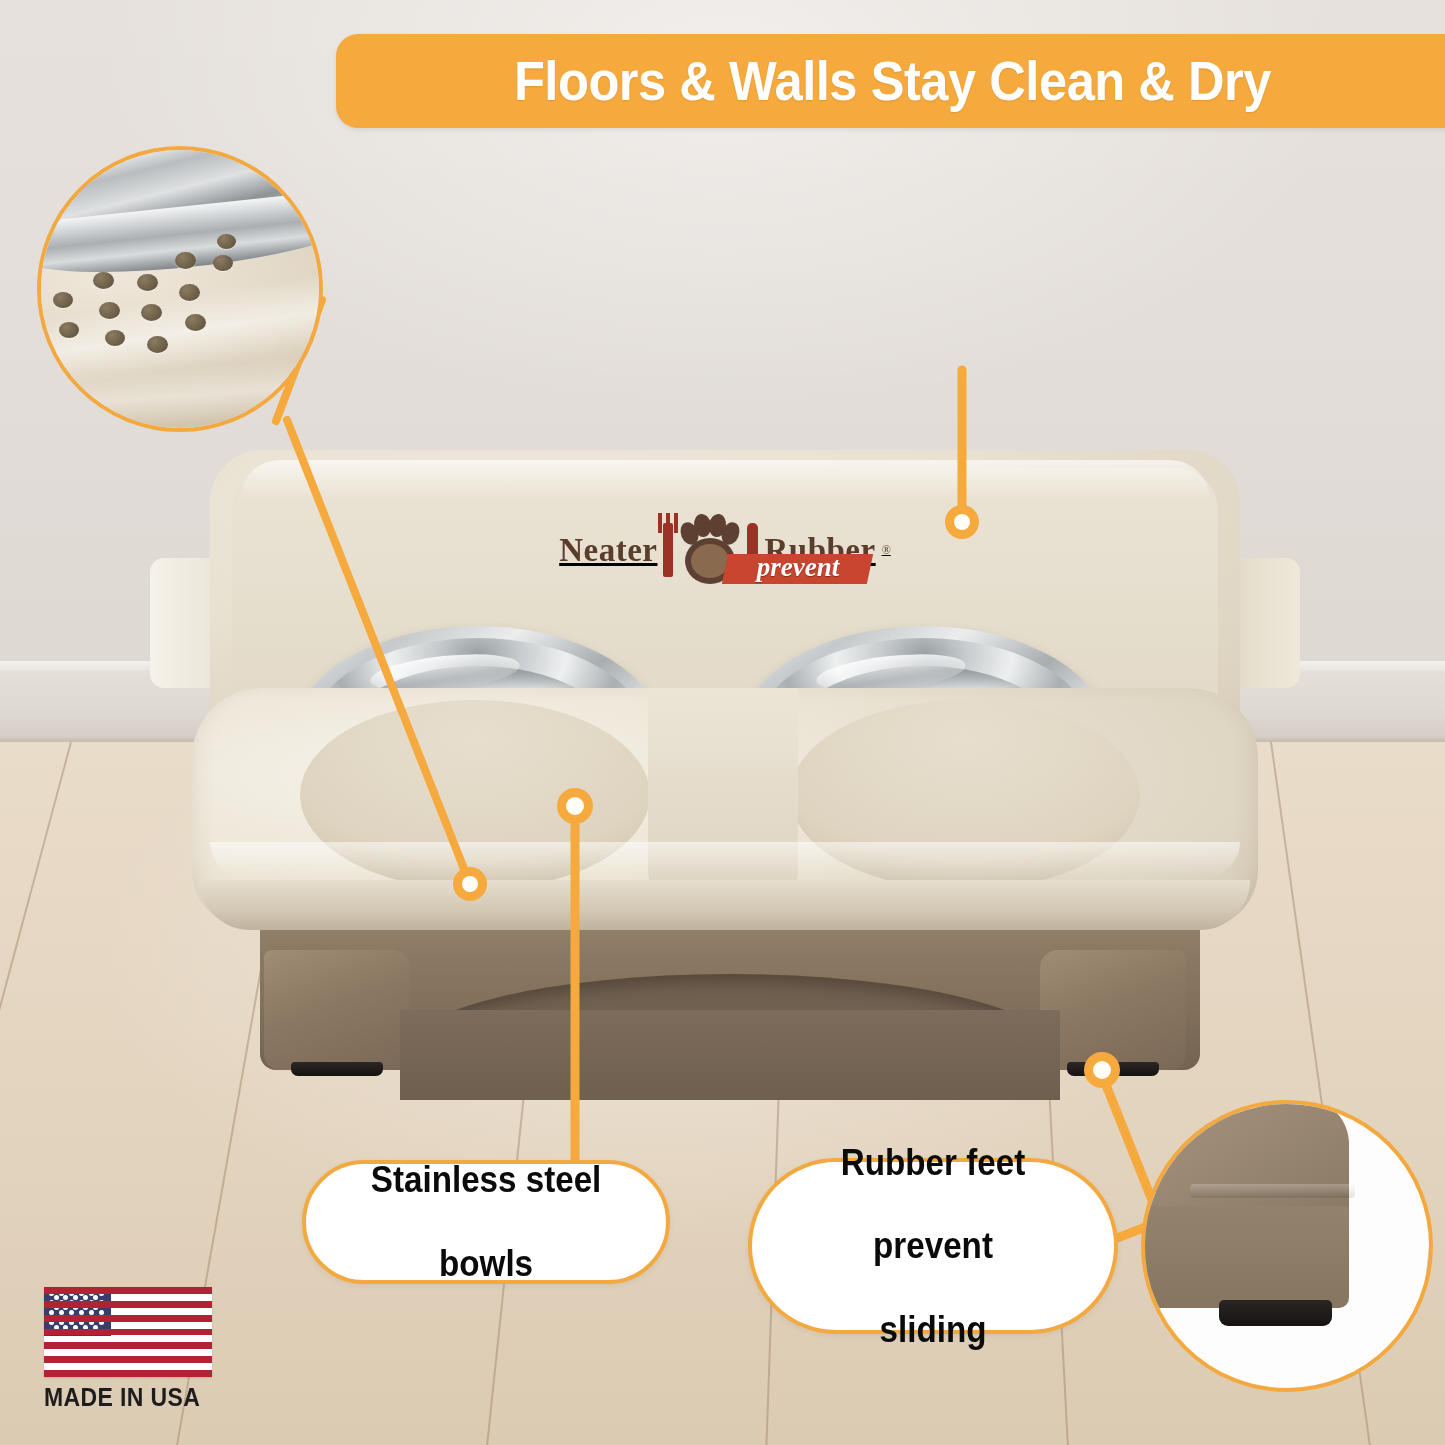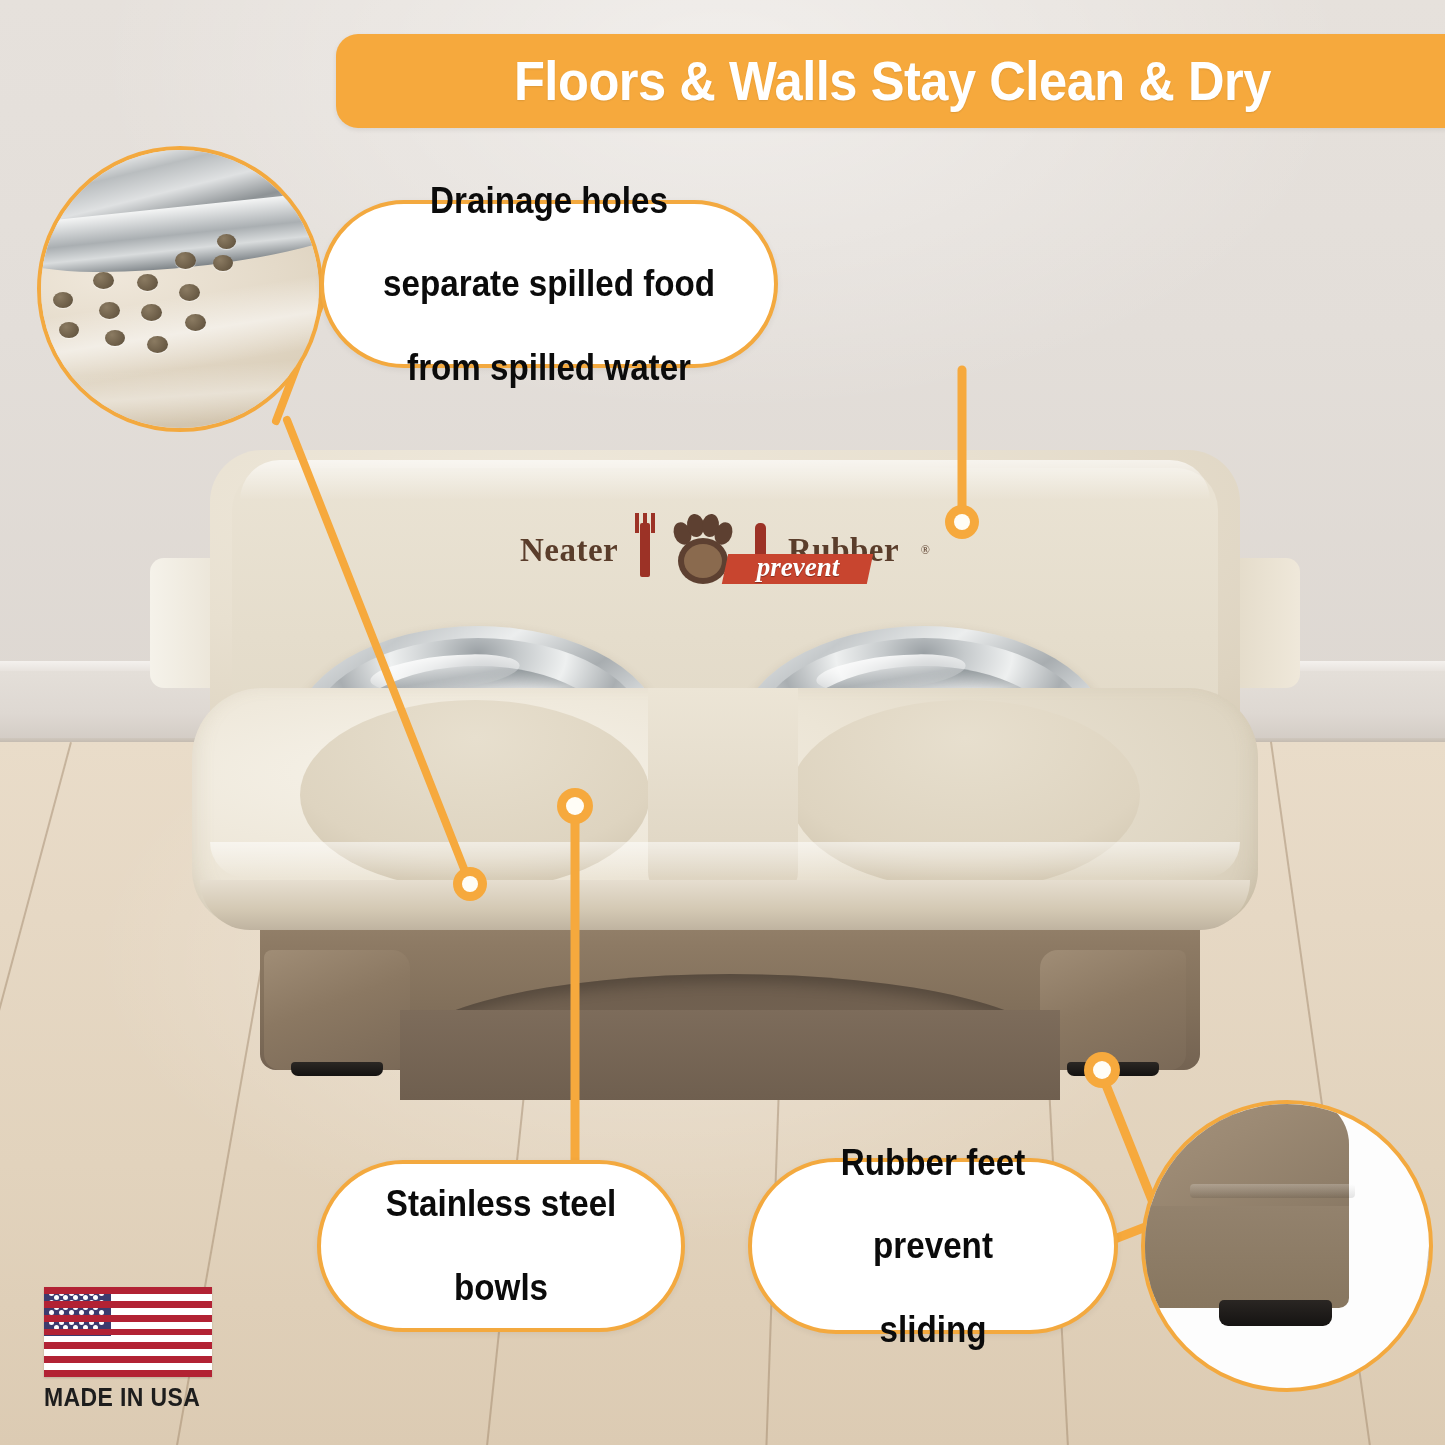--- a/index.html
+++ b/index.html
@@ -81,21 +81,21 @@
     font-weight:bold;
     font-size:36px;
     line-height:1.16;
     transform:scaleX(.96);
     display:block;
     padding:0 14px;
     font-family:"Liberation Sans", sans-serif;
   }
   #bubble-drainage{left:320px;top:200px;width:458px;height:168px;}
   #bubble-walls{left:804px;top:200px;width:440px;height:168px;}
-  #bubble-bowls{left:317px;top:1160px;width:368px;height:172px;}
+  #bubble-bowls{left:302px;top:1160px;width:368px;height:124px;}
   #bubble-feet{left:748px;top:1158px;width:370px;height:176px;}
 
   
   #connectors{position:absolute;left:0;top:0;width:1445px;height:1445px;z-index:25;}
 
   
   .inset{
     position:absolute;border-radius:50%;
     border:4px solid #f3a93f;
     box-sizing:border-box;overflow:hidden;
@@ -302,21 +302,21 @@
     position:absolute;width:92px;height:14px;
     background:linear-gradient(180deg,#2b2724,#141211);
     border-radius:4px 4px 7px 7px;
   }
   #pad-left{left:141px;top:612px;}
   #pad-right{left:917px;top:612px;}
 
   
   #logo{
     position:absolute;left:370px;top:55px;width:410px;height:90px;
-    display:flex;align-items:center;justify-content:space-between;gap:6px;
+    display:flex;align-items:center;justify-content:center;gap:6px;text-decoration:underline;
   }
   .logo-word{
     color:#5a3d2b;font-size:33px;font-weight:bold;
     font-family:"Liberation Serif", serif;letter-spacing:.5px;
   }
   .logo-fork,.logo-knife{
     position:relative;width:10px;height:54px;background:#9c3226;border-radius:2px;
   }
   .logo-fork::before{
     content:"";position:absolute;left:-5px;top:-10px;width:20px;height:20px;
@@ -495,27 +495,20 @@
     <div class="foot-body"></div>
     <div class="foot-body2"></div>
     <div class="foot-edge"></div>
     <div class="foot-pad"></div>
   </div>
 
   <div class="banner">
     <span class="banner-text">Floors &amp; Walls Stay Clean &amp; Dry</span>
   </div>
 
-  <div class="bubble" id="bubble-drainage">
-    <span>
-      <span>Drainage holes</span><br>
-      <span>separate spilled food</span><br>
-      <span>from spilled water</span>
-    </span>
-  </div>
 
 
   <div class="bubble" id="bubble-bowls">
     <span>
       <span>Stainless steel</span><br>
       <span>bowls</span>
     </span>
   </div>
 
   <div class="bubble" id="bubble-feet">

